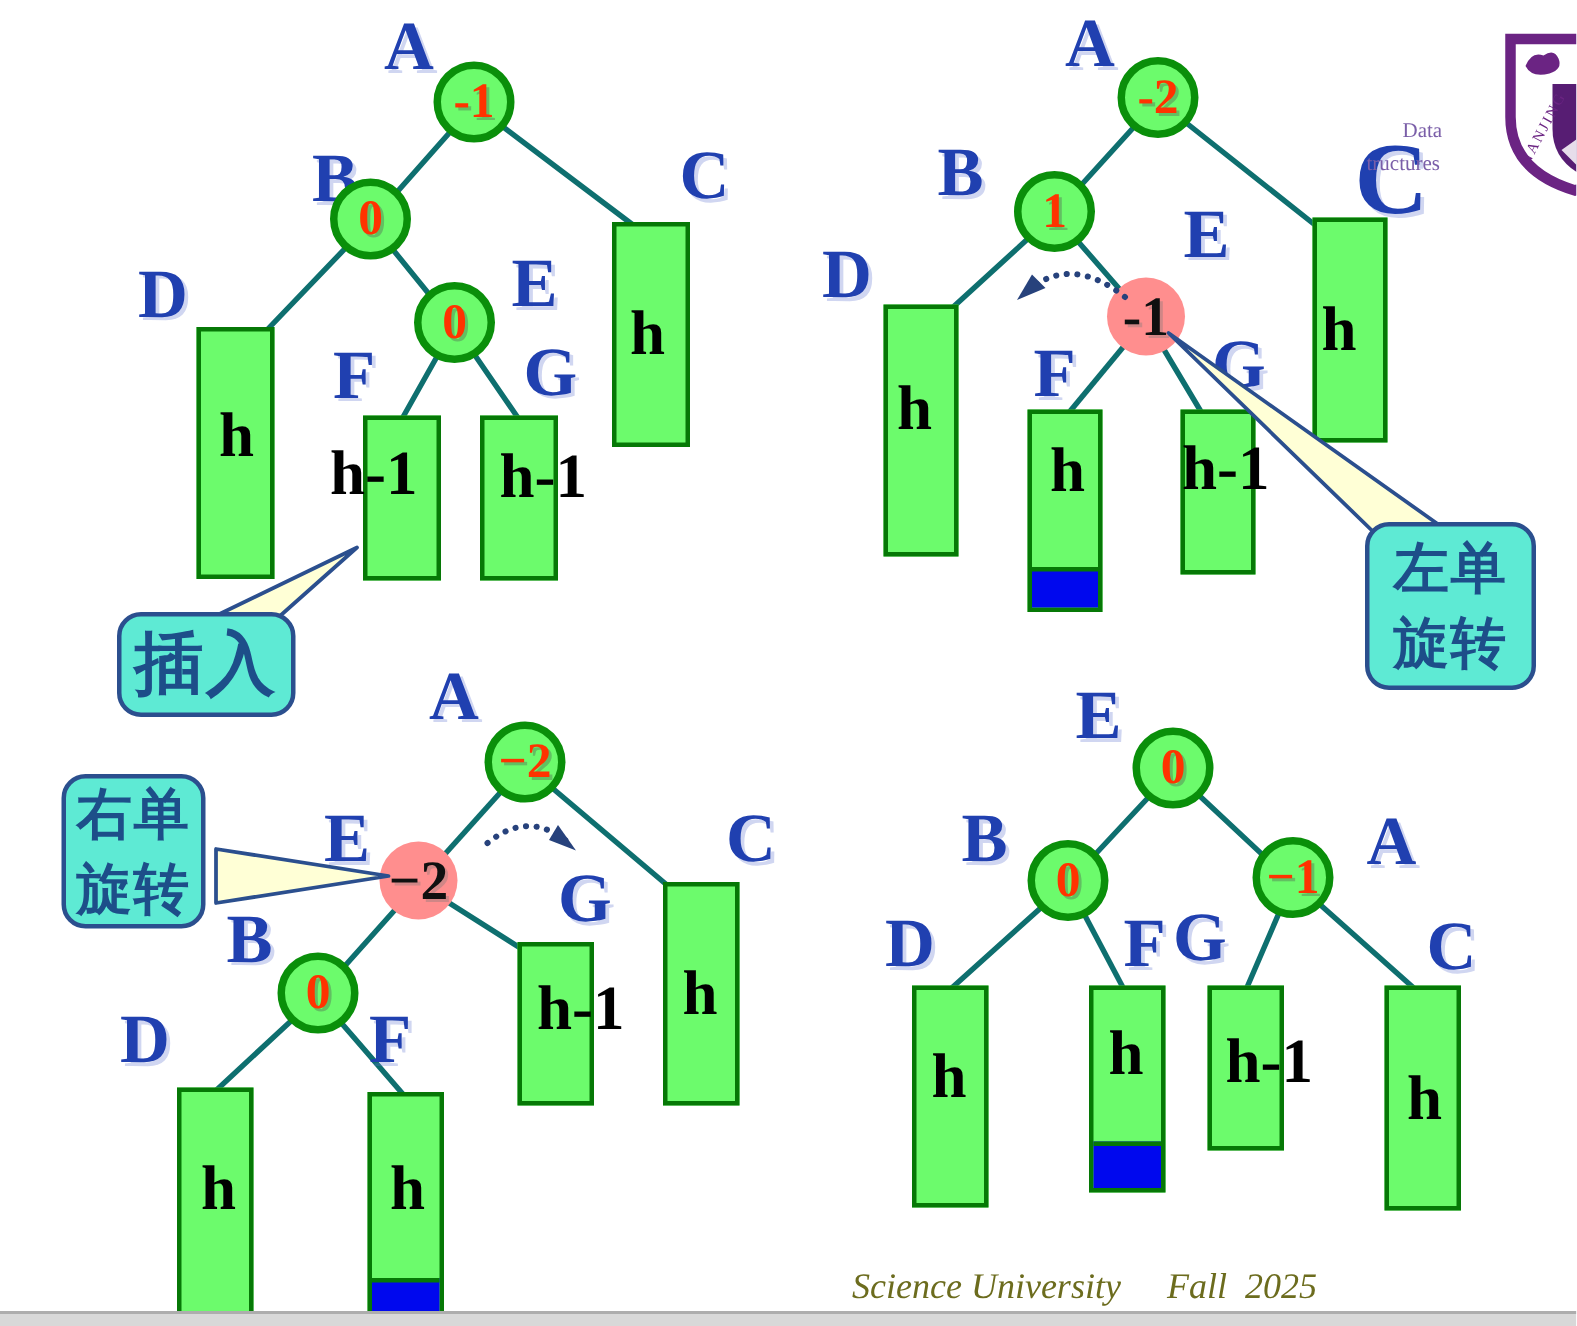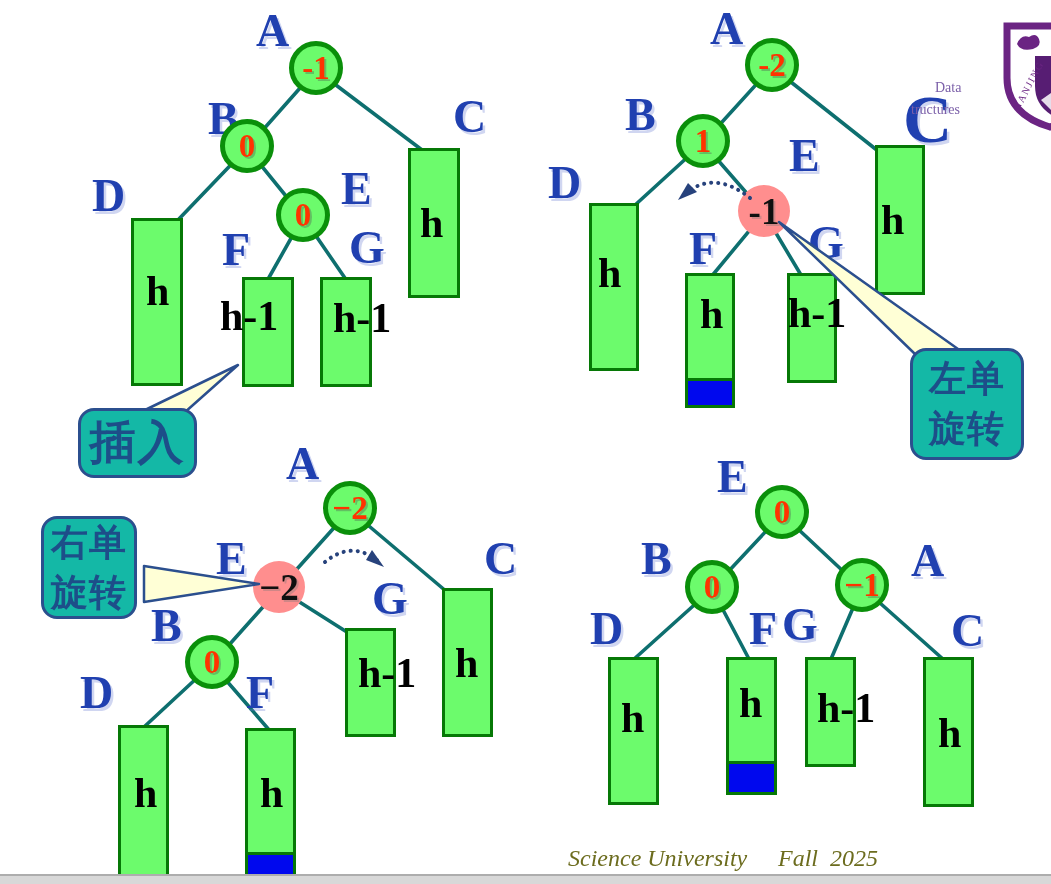--- a/index.html
+++ b/index.html
@@ -18,21 +18,21 @@
        font-size:33px;text-shadow:2px 2px 0 rgba(80,80,80,0.35);}
   .bal.pink{width:52px;height:52px;background:#FF8E8E;color:#101010;font-size:37px;
        text-shadow:2px 2px 0 rgba(120,120,120,0.35);}
   
   .sub{position:absolute;z-index:2;background:#6CFB6C;border:3px solid #067806;box-sizing:border-box;}
   .ins{position:absolute;left:0;right:0;bottom:0;background:#0008EE;border-top:3px solid #067806;}
   
   .hlab{position:absolute;z-index:2;font-weight:bold;font-size:42px;line-height:1;color:#000;
         white-space:nowrap;}
   
-  .callout{position:absolute;z-index:6;background:#14b8a6;border:3.5px solid #2B4F8E;border-radius:16px;
+  .callout{position:absolute;z-index:6;background:#5eead4;border:3.5px solid #2B4F8E;border-radius:16px;
            display:flex;align-items:center;justify-content:center;color:#1D4E89;font-weight:bold;
            font-family:"DejaVu Sans","Liberation Sans",sans-serif;box-sizing:border-box;}
   .callout .one{font-size:46px;letter-spacing:2px;}
   .callout .two{font-size:37px;line-height:1.35;text-align:center;letter-spacing:1px;}
   
   .course{position:absolute;z-index:4;color:#7A5EA8;font-size:14px;line-height:1;}
   
   .foot{position:absolute;z-index:2;top:845px;font-style:italic;font-size:24px;color:#6C6C1E;white-space:pre;}
   
   #bottombar{position:absolute;z-index:8;left:0;top:874px;width:1051px;height:10px;background:#D8D8D8;

